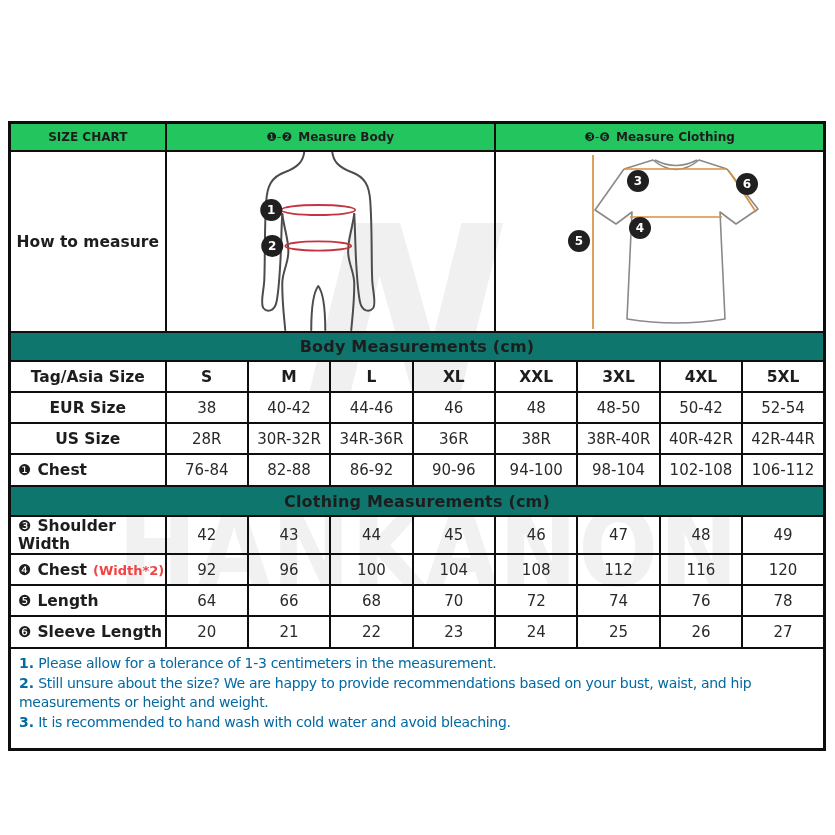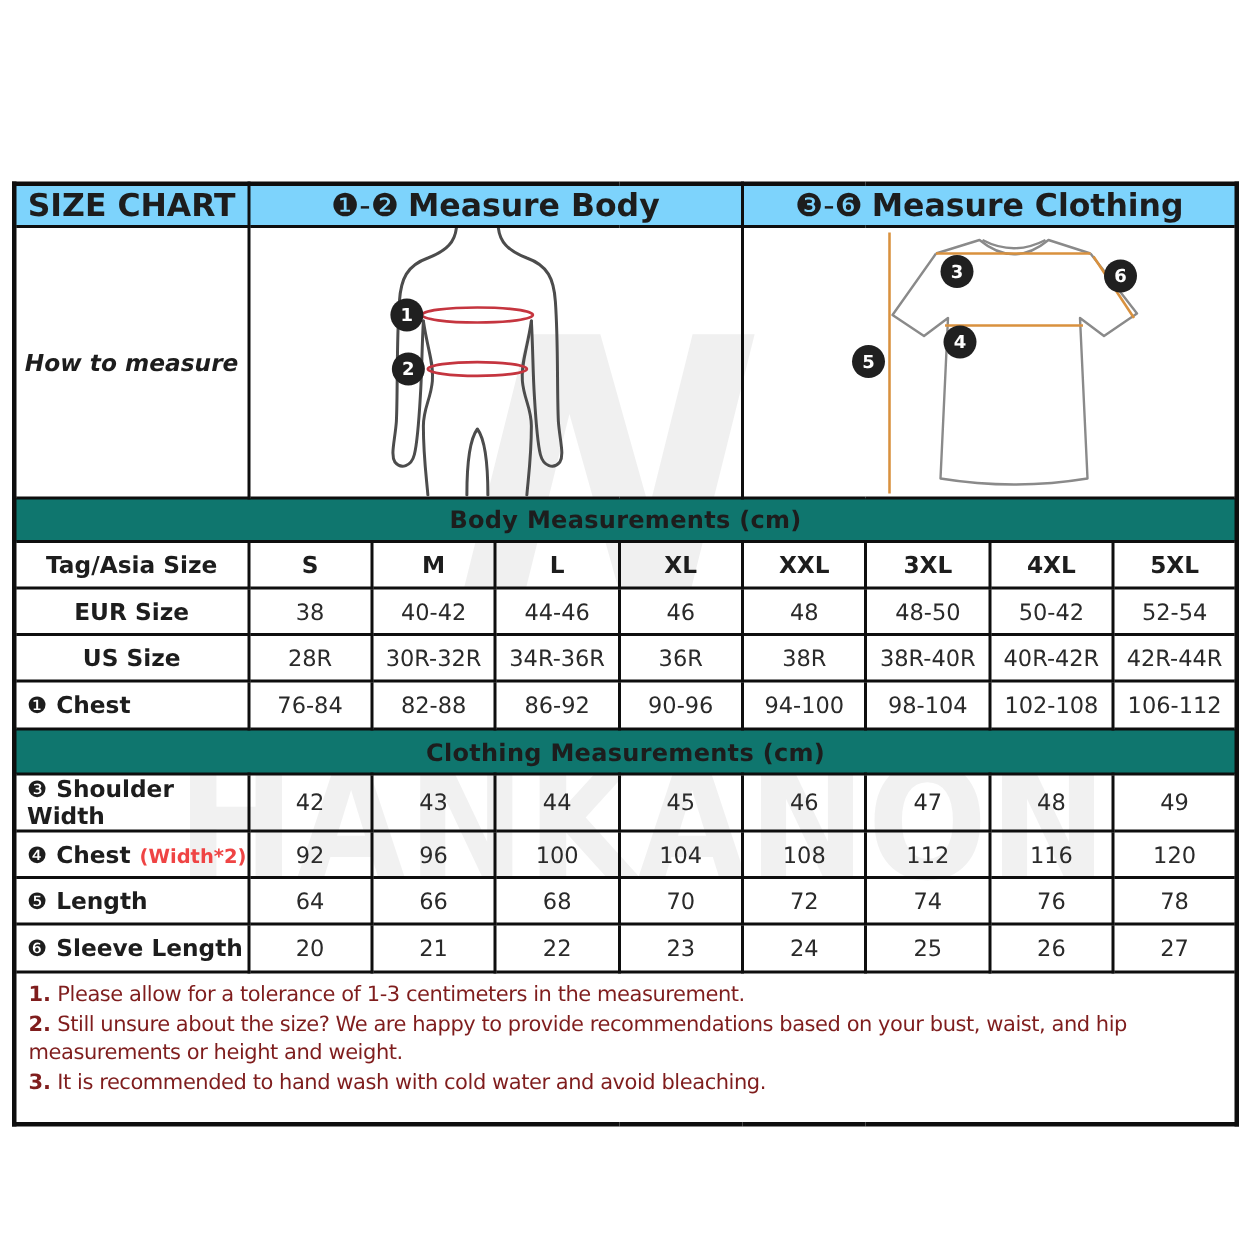--- a/index.html
+++ b/index.html
@@ -21,32 +21,32 @@
     transform:scaleY(1.12); transform-origin:top left;
     pointer-events:none; white-space:nowrap;
   }
   table.size-chart {
     position:absolute; left:8px; top:121px; width:818px; z-index:1;
     border-collapse:collapse; table-layout:fixed;
     border:3px solid #0e0e0e;
   }
   td, th { border:2px solid #0e0e0e; padding:0; text-align:center; color:#1d1d1d; background:transparent; }
   .bar   { background:#0f766e; font-weight:bold; font-size:16px; letter-spacing:0.2px; }
-  .hdr   { background:#7dd3fc; font-weight:bold; font-size:21px; }
+  .hdr   { background:#22c55e; font-weight:bold; font-size:12px; }
   .mk    { font-weight:normal; }
   .mkgap { margin-left:6px;text-align:right; }
   .lblc  { font-weight:bold; font-size:15.5px; }
   .lbll  { font-weight:bold; font-size:15.5px; text-align:left; padding-left:7px; }
   .lbll .mk { margin-right:6px; font-size:15px; }
   .val   { font-size:15px; color:#2a2a2a; font-weight:normal;margin-top:28px; }
   .suffix{ color:#ef4444; font-size:13px; font-weight:bold; margin-left:6px; }
   .diagcell { padding:0; vertical-align:top; }
   .diagcell svg { display:block; }
   .notes-cell { text-align:left; vertical-align:top; padding:5px 8px; }
-  .note { font-size:14px; line-height:19.5px; color:#7f1d1d; letter-spacing:-0.3px; }
+  .note { font-size:14px; line-height:19.5px; color:#0369a1; letter-spacing:-0.3px; }
   .note b { letter-spacing:0; }
 </style>
 </head>
 <body>
 
 <div class="stage">
 
   <div class="wm-n">N</div>
   <div class="wm-text">HANKANON</div>
 
@@ -68,21 +68,21 @@
       <th class="hdr" style="height:26px;">SIZE CHART</th>
       <th class="hdr" colspan="4">
         <span class="mk">❶-❷</span><span class="mkgap">Measure Body</span>
       </th>
       <th class="hdr" colspan="4">
         <span class="mk">❸-❻</span><span class="mkgap">Measure Clothing</span>
       </th>
     </tr>
 
     <tr>
-      <td class="lblc" style="height:179px;font-style:italic;">How to measure</td>
+      <td class="lblc" style="height:179px;">How to measure</td>
       <td class="diagcell" colspan="4">
         <svg width="100%" height="179" viewBox="0 0 327 179" preserveAspectRatio="xMidYMid meet">
           <g fill="none" stroke="#4c4c4c" stroke-width="2" stroke-linecap="round" stroke-linejoin="round">
             <path d="M137,0 C136,9 131,15 118,20 C104,25 100,34 99,49 C97,77 98,107 97,129 C96,142 93,151 96,156 C100,161 107,159 109,151 C111,143 112,129 113,112 C114,97 114,79 115,62"></path>
             <path d="M165,0 C166,9 171,15 184,20 C198,25 202,34 203,49 C205,77 204,107 205,129 C206,142 209,151 206,156 C202,161 195,159 193,151 C191,143 190,129 189,112 C188,97 188,79 187,62"></path>
             <path d="M115,62 C118,82 122,90 121,102 C120,114 115,120 115,132 C115,152 117,166 118,178"></path>
             <path d="M187,62 C184,82 180,90 181,102 C182,114 187,120 187,132 C187,152 185,166 184,178"></path>
             <path d="M144,178 C144,162 145,142 151,134 C157,142 158,162 158,178"></path>
           </g>
           <g fill="none" stroke="#c5353f" stroke-width="1.8">

